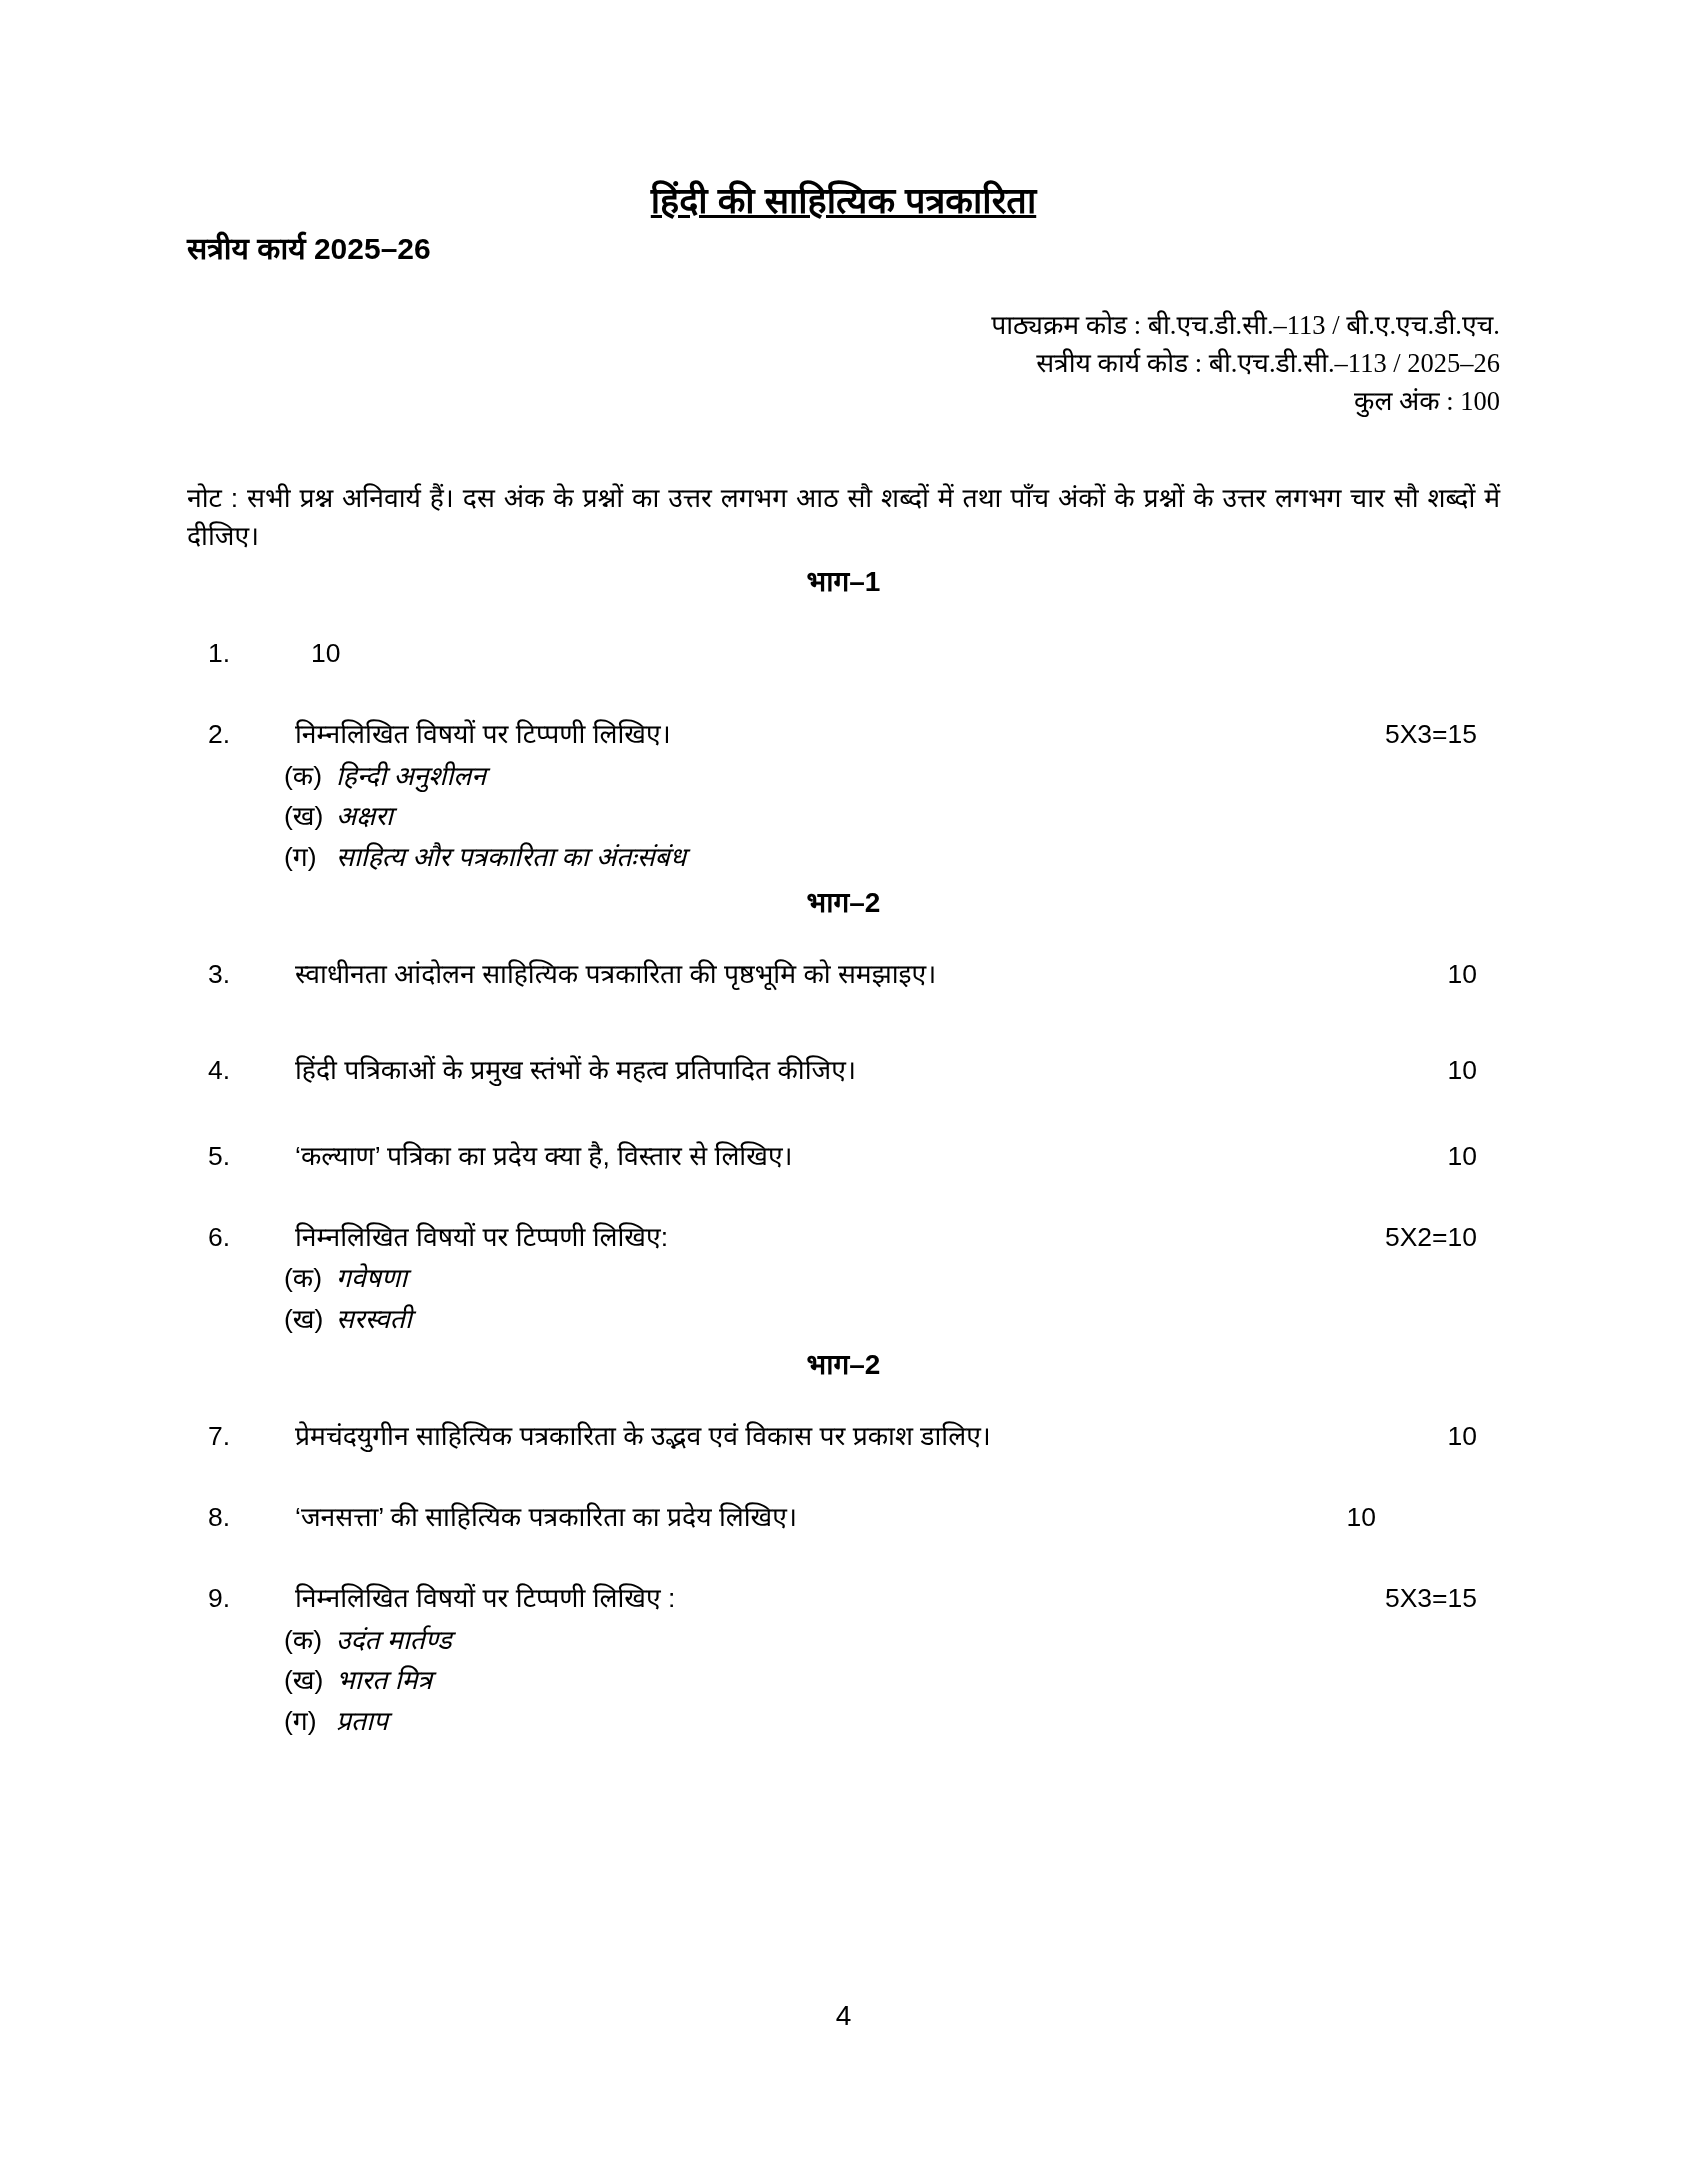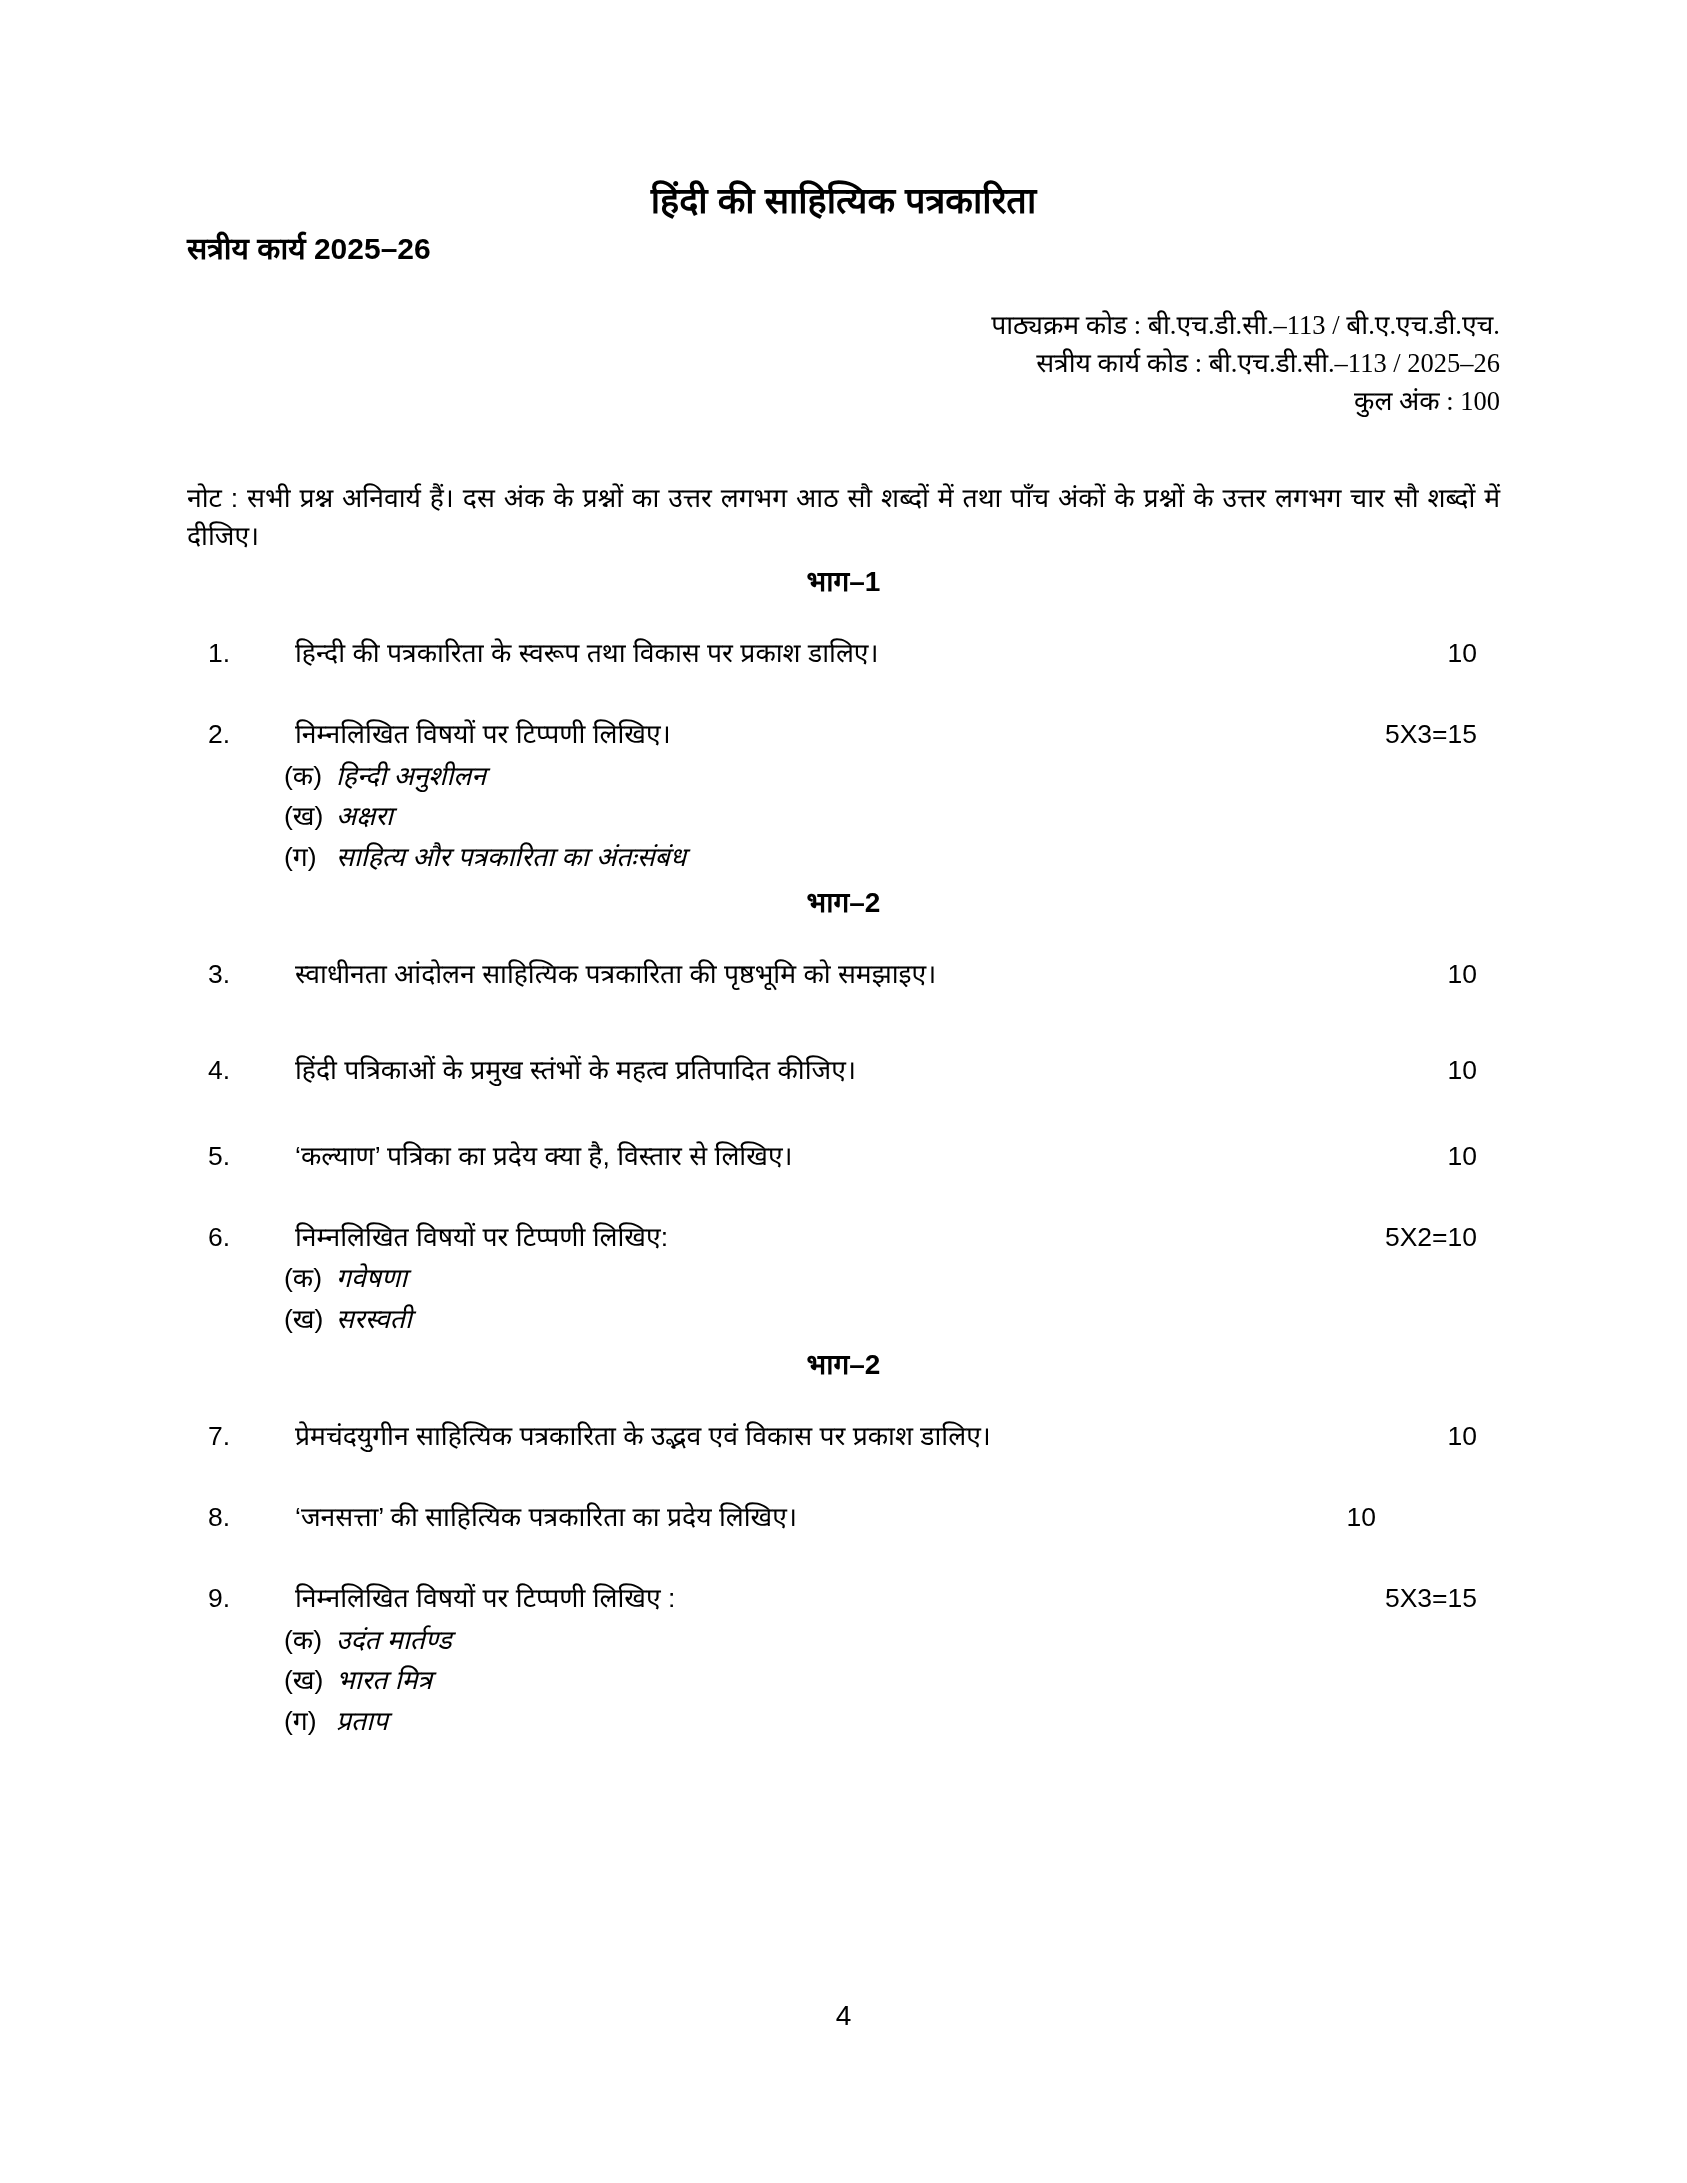--- a/index.html
+++ b/index.html
@@ -14,20 +14,21 @@
   .page {
     position: absolute;
     inset: 0;
     padding: 177px 187px 0 187px;
   }
   .title {
     text-align: center;
     font-size: 36px;
     font-weight: bold;
     line-height: 48px;
+    text-decoration: underline;
   }
   .subtitle {
     text-align: left;
     font-size: 30px;
     font-weight: bold;
     line-height: 40px;
     margin-top: 4px;
   }
   .codes {
     margin-top: 37px;
@@ -103,21 +104,20 @@
     <div>सत्रीय कार्य कोड : बी.एच.डी.सी.–113 / 2025–26</div>
     <div>कुल अंक : 100</div>
   </div>
 
   <p class="note">नोट : सभी प्रश्न अनिवार्य हैं। दस अंक के प्रश्नों का उत्तर लगभग आठ सौ शब्दों में तथा पाँच अंकों के प्रश्नों के उत्तर लगभग चार सौ शब्दों में दीजिए।</p>
 
   <h3 class="part-heading">भाग–1</h3>
 
   <div class="q tight">
     <span class="qnum">1.</span>
-    <span class="qtext">हिन्दी की पत्रकारिता के स्वरूप तथा विकास पर प्रकाश डालिए।</span>
     <span class="qmarks">10</span>
   </div>
 
   <div class="q">
     <span class="qnum">2.</span>
     <span class="qtext">निम्नलिखित विषयों पर टिप्पणी लिखिए।</span>
     <span class="qmarks">5X3=15</span>
   </div>
   <div class="sub">
     <span class="sublabel">(क)</span>

